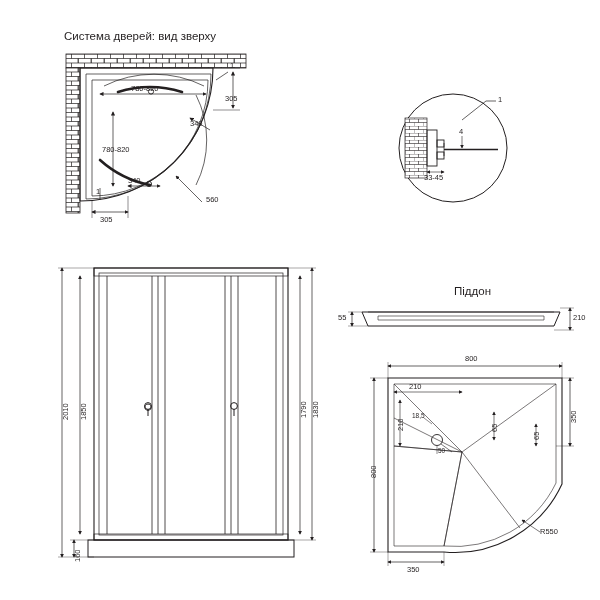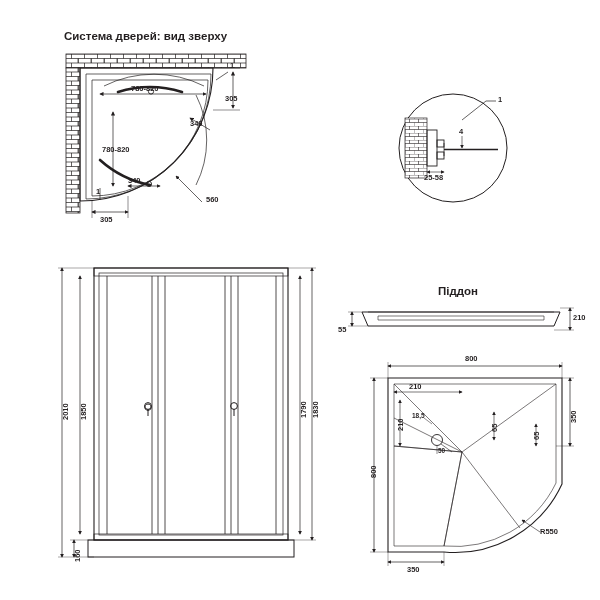--- a/index.html
+++ b/index.html
@@ -12,21 +12,20 @@
     height: 600px;
     font-family: "Liberation Sans", sans-serif;
     color: #231f20;
     position: relative;
     overflow: hidden;
   }
   #root {
     position: relative;
     width: 600px;
     height: 600px;
-    font-weight: bold;
   }
   .lbl {
     position: absolute;
     font-size: 7.5px;
     color: #231f20;
     white-space: nowrap;
     line-height: 1;
   }
   .title {
     position: absolute;
@@ -47,21 +46,21 @@
     transform: rotate(-90deg);
   }
   svg { position: absolute; left: 0; top: 0; }
 </style>
 </head>
 <body>
 
 <div id="root">
 
   <div class="title" style="left:64px; top:31px;">Система дверей: вид зверху</div>
-  <div class="title" style="left:438px; top:286px;">Піддон</div>
+  <div class="title" style="left:454px; top:286px;">Піддон</div>
 
   <svg width="600" height="600" style="pointer-events:none;">
     <defs>
       <pattern id="brick" width="13" height="9" patternUnits="userSpaceOnUse">
         <rect width="13" height="9" fill="#ffffff"></rect>
         <path d="M0 0 H13 M0 4.5 H13 M6.5 0 V4.5 M0 4.5 V9 M13 4.5 V9 M0 9 H13" stroke="#231f20" stroke-width="0.7" fill="none"></path>
         <path d="M0 4.5 V9" stroke="#231f20" stroke-width="0.7"></path>
         <path d="M0 4.5 L0 9" stroke="#231f20" stroke-width="0.7"></path>
       </pattern>
       <pattern id="brick2" width="9" height="7" patternUnits="userSpaceOnUse">
@@ -230,29 +229,29 @@
   <div class="lbl" style="left:225px; top:95px;">305</div>
   <div class="lbl" style="left:100px; top:216px;">305</div>
   <div class="lbl" style="left:190px; top:120px;">340</div>
   <div class="lbl" style="left:128px; top:177px;">340</div>
   <div class="lbl" style="left:206px; top:196px;">560</div>
   <div class="lbl" style="left:230px; top:62px;">1</div>
   <div class="lbl" style="left:96px; top:188px;">1</div>
 
   <div class="lbl" style="left:498px; top:96px;">1</div>
   <div class="lbl" style="left:459px; top:128px;">4</div>
-  <div class="lbl" style="left:424px; top:174px;">25-58</div>
+  <div class="lbl" style="left:424px; top:174px;">33-45</div>
 
   <div class="lbl rot90" style="left:62px; top:420px;">2010</div>
   <div class="lbl rot90" style="left:80px; top:420px;">1850</div>
   <div class="lbl rot90" style="left:300px; top:418px;">1790</div>
   <div class="lbl rot90" style="left:312px; top:418px;">1830</div>
   <div class="lbl rot90" style="left:74px; top:562px;">160</div>
 
-  <div class="lbl" style="left:338px; top:326px;">55</div>
+  <div class="lbl" style="left:338px; top:314px;">55</div>
   <div class="lbl" style="left:573px; top:314px;">210</div>
 
   <div class="lbl" style="left:465px; top:355px;">800</div>
   <div class="lbl rot90" style="left:370px; top:478px;">800</div>
   <div class="lbl" style="left:409px; top:383px;">210</div>
   <div class="lbl rot90" style="left:397px; top:431px;">210</div>
   <div class="lbl-sm" style="left:412px; top:413px;">18,5</div>
   <div class="lbl rot90" style="left:491px; top:432px;">65</div>
   <div class="lbl rot90" style="left:533px; top:440px;">65</div>
   <div class="lbl rot90" style="left:570px; top:423px;">350</div>

